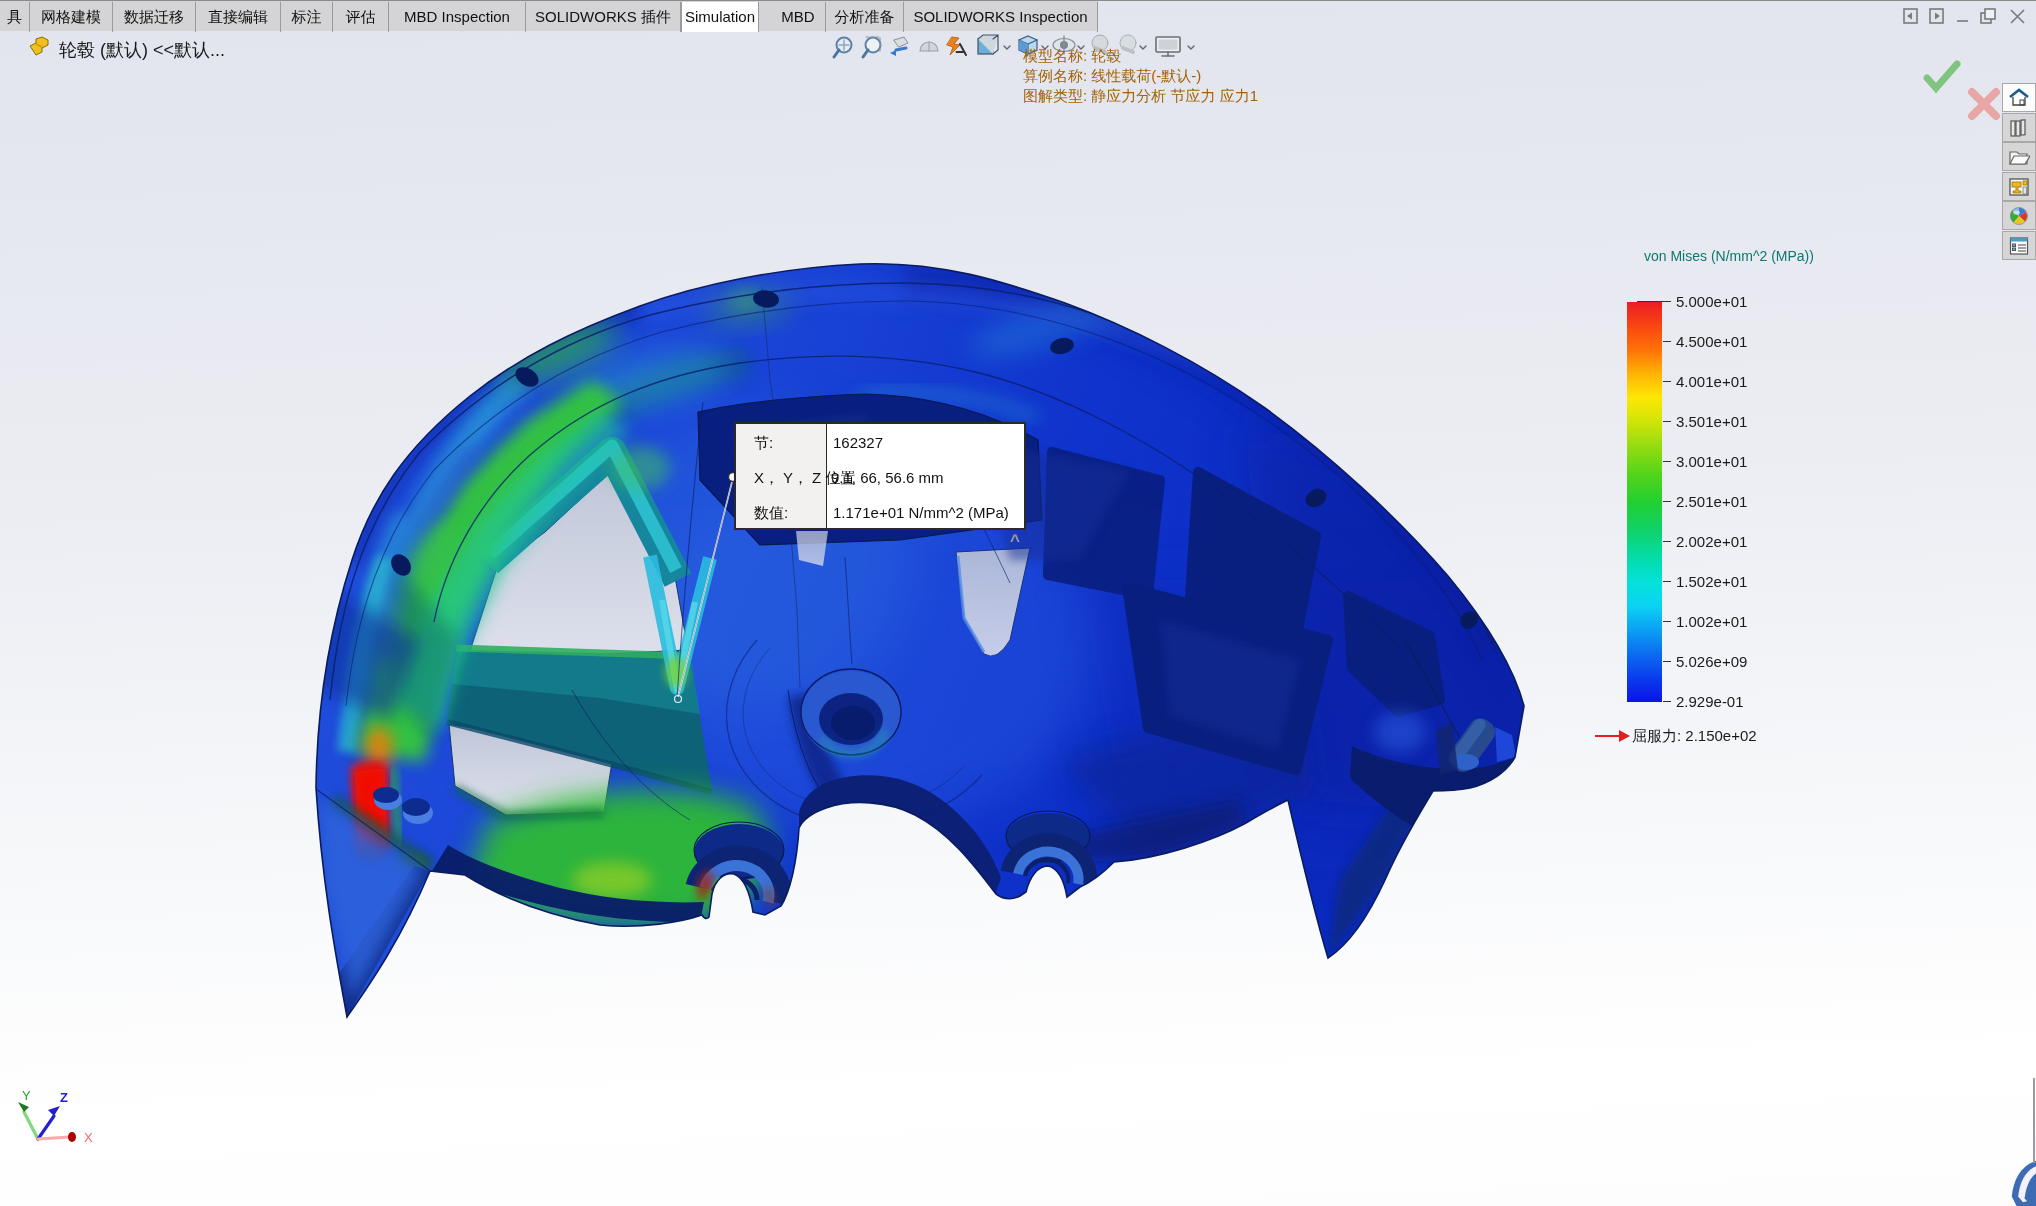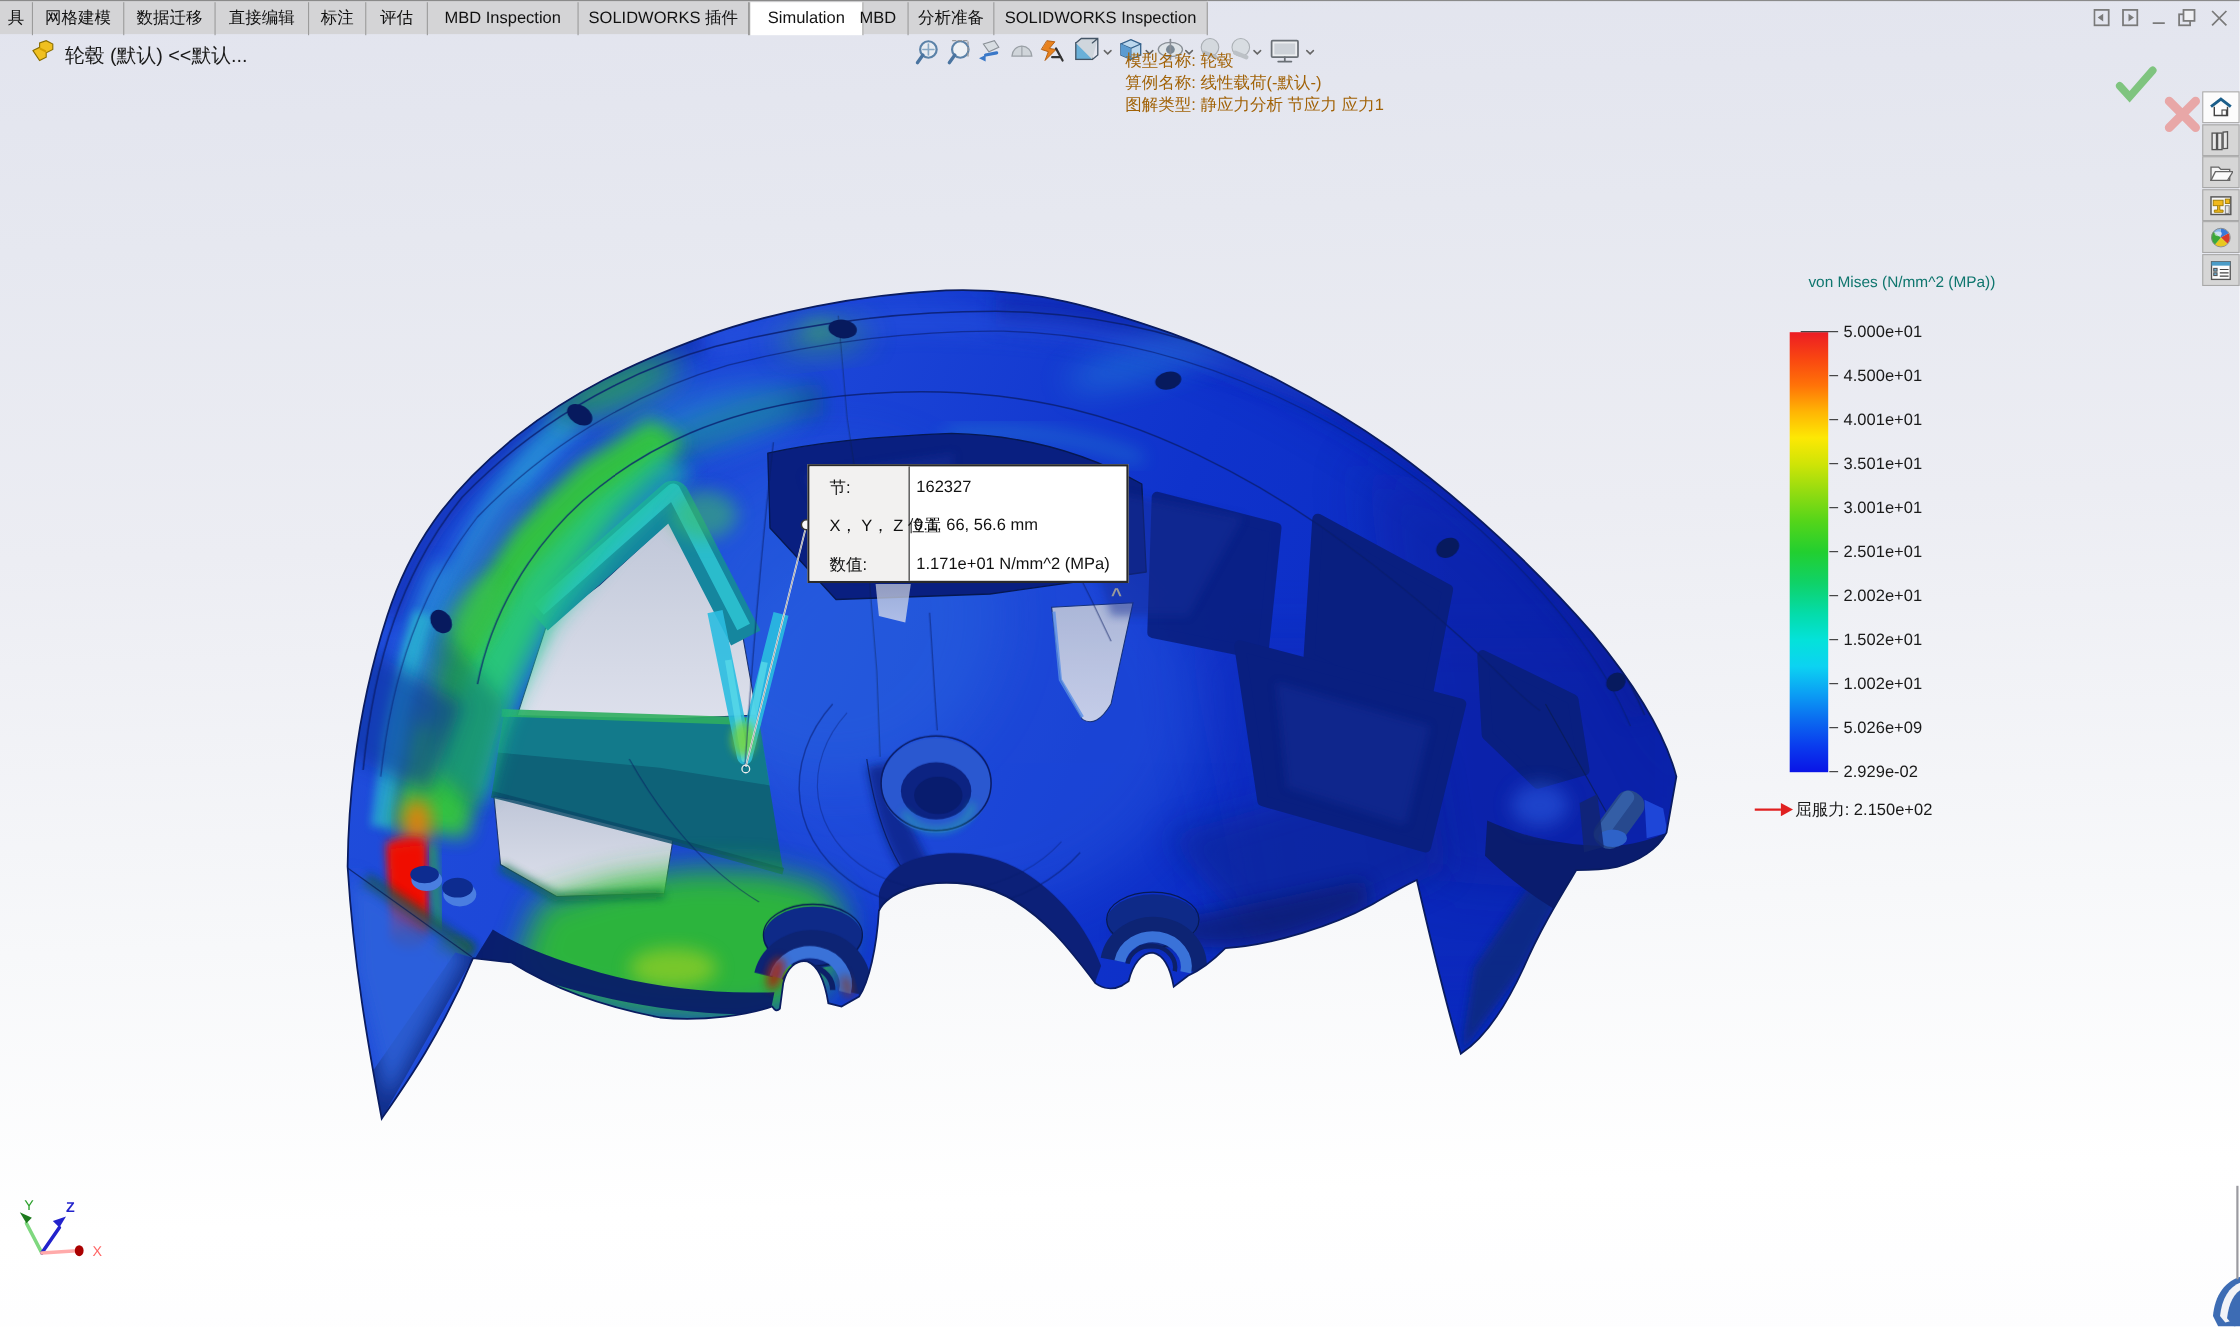--- a/index.html
+++ b/index.html
@@ -257,21 +257,21 @@
 
 <div id="tabs">
   <div class="tab" style="left:0;width:30px">具</div>
   <div class="tab" style="left:30px;width:83px">网格建模</div>
   <div class="tab" style="left:113px;width:83px">数据迁移</div>
   <div class="tab" style="left:196px;width:85px">直接编辑</div>
   <div class="tab" style="left:281px;width:52px">标注</div>
   <div class="tab" style="left:333px;width:56px">评估</div>
   <div class="tab" style="left:389px;width:137px">MBD Inspection</div>
   <div class="tab" style="left:526px;width:155px">SOLIDWORKS 插件</div>
-  <div class="tab act" style="left:681px;width:104px">Simulation</div>
+  <div class="tab act" style="left:681px;width:78px">Simulation</div>
   <div class="tab" style="left:771px;width:55px">MBD</div>
   <div class="tab" style="left:826px;width:78px">分析准备</div>
   <div class="tab" style="left:904px;width:194px">SOLIDWORKS Inspection</div>
 </div>
 <div id="topline"></div>
 
 <svg width="26" height="24" style="position:absolute;left:26px;top:36px" viewBox="0 0 26 24">
   <path d="M4 10 L10 7 L10 3 L16 1 L22 4 L22 9 L16 12 L16 16 L10 19 Z" fill="#f0c020" stroke="#8a6d00" stroke-width="1"></path>
   <path d="M10 7 L16 10 L16 12 L10 9 Z" fill="#d4a000"></path>
 </svg>
@@ -363,21 +363,21 @@
     <div class="leglab" style="top:493px">2.501e+01</div>
     <div class="tick" style="top:541px;"></div>
     <div class="leglab" style="top:533px">2.002e+01</div>
     <div class="tick" style="top:581px;"></div>
     <div class="leglab" style="top:573px">1.502e+01</div>
     <div class="tick" style="top:621px;"></div>
     <div class="leglab" style="top:613px">1.002e+01</div>
     <div class="tick" style="top:661px;"></div>
     <div class="leglab" style="top:653px">5.026e+09</div>
     <div class="tick" style="top:701px;"></div>
-    <div class="leglab" style="top:693px">2.929e-02</div>
+    <div class="leglab" style="top:693px">2.929e-01</div>
   </div>
 <div id="yield">屈服力: 2.150e+02</div>
 <svg width="36" height="12" viewBox="0 0 36 12" style="position:absolute;left:1595px;top:730px">
   <path d="M0 6 H24" stroke="#e02020" stroke-width="2"></path>
   <path d="M24 0 L35 6 L24 12 Z" fill="#e02020"></path>
 </svg>
 
 <svg width="2036" height="1206" style="position:absolute;left:0;top:0;pointer-events:none">
   <line x1="733" y1="478" x2="678" y2="697" stroke="#ffffff" stroke-width="1.6"></line>
   <line x1="733" y1="478" x2="678" y2="697" stroke="#555" stroke-width="0.5"></line>

